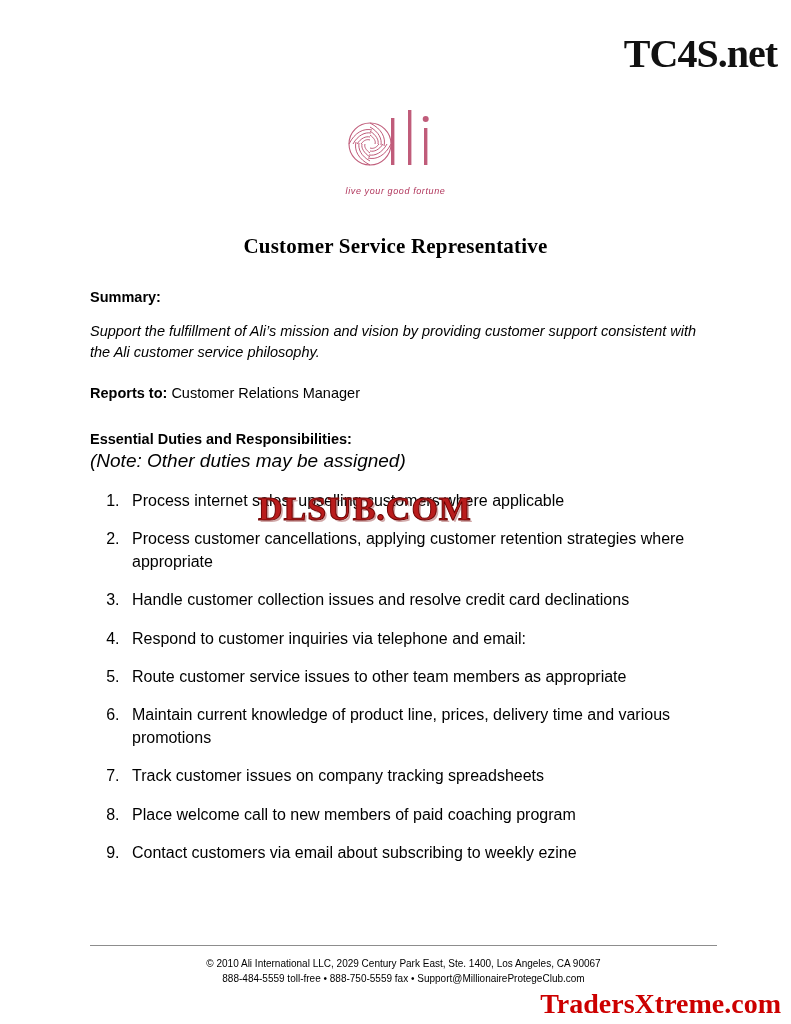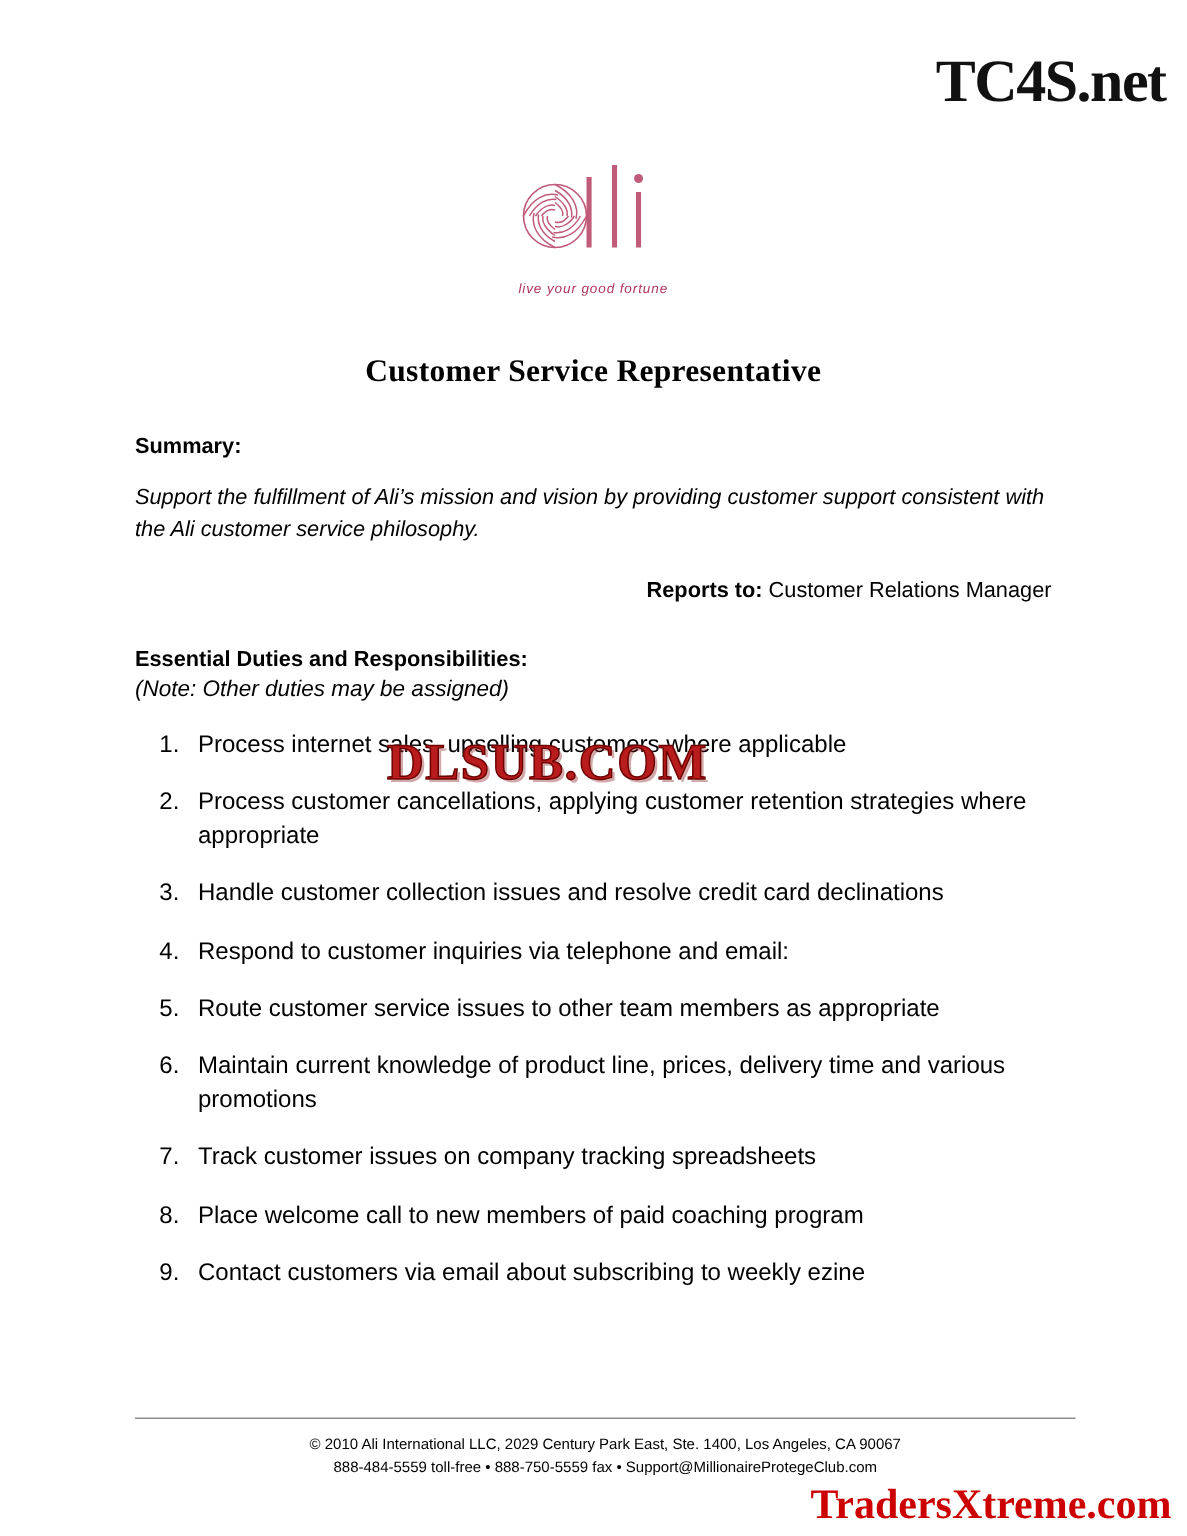--- a/index.html
+++ b/index.html
@@ -100,25 +100,24 @@
   }
   .para {
     font-size: 14.5px;
     line-height: 1.45;
     margin-top: 16px;
     font-style: italic;
   }
   .reports {
     font-size: 14.5px;
     margin-top: 22px;
-    text-align: right;
   }
   .reports .lbl { font-weight: bold; }
   .note {
-    font-size: 15px;
+    font-size: 19px;
     font-style: italic;
     margin-top: 3px;
   }
 
   ol.duties {
     margin: 18px 0 0 0;
     padding-left: 34px;
     font-size: 16px;
     line-height: 1.4;
   }

